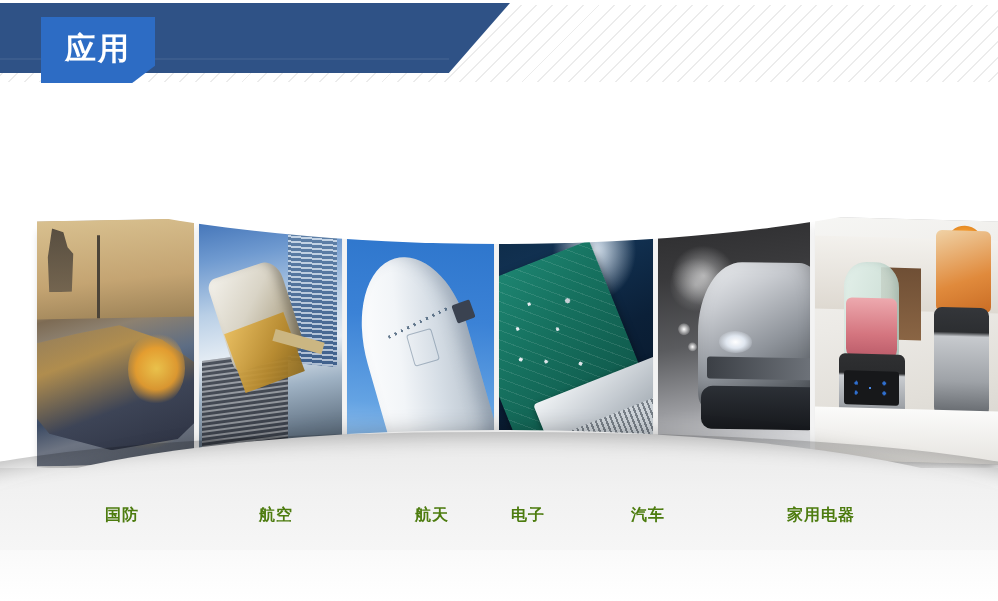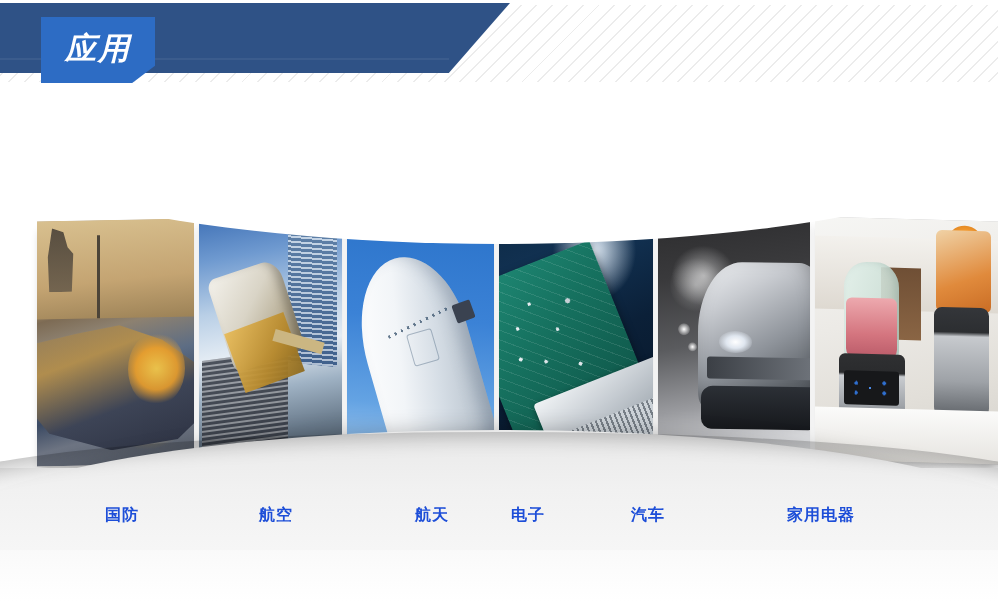--- a/index.html
+++ b/index.html
@@ -7,21 +7,21 @@
   body{
     width:998px;height:601px;
     background:#ffffff;
     font-family:"DejaVu Sans","Liberation Sans",sans-serif;
     overflow:hidden;
     position:relative;
   }
 
   
   .header{
-    position:absolute;left:0;top:0;width:824px;height:90px;font-style:italic;
+    position:absolute;left:0;top:0;width:824px;height:90px;
   }
   
   .hatch{
     position:absolute;left:0;top:3px;width:998px;height:82px;
     background:repeating-linear-gradient(
        -45deg,
        #ffffff 0px, #ffffff 8px,
        #ececec 8px, #ececec 9.4px,
        #ffffff 9.4px, #ffffff 11px);
   }
@@ -365,21 +365,21 @@
     border-radius:50% 50% 0 0 / 100% 100% 0 0;
     box-shadow:inset 0 16px 20px -12px rgba(0,0,0,0.26);
   }
 
   
   .labels{
     position:absolute;left:0;top:500px;width:998px;height:32px;
   }
   .label{
     position:absolute;top:0;
-    color:#1d4ed8;font-size:16px;font-weight:bold;line-height:30px;
+    color:#4d7c0f;font-size:16px;font-weight:bold;line-height:30px;
     white-space:nowrap;letter-spacing:1px;
     transform:translateX(-50%);
   }
 </style>
 </head>
 <body>
 
 <div class="header">
   <div class="hatch"></div>
   <div class="hatch-mask-top"></div>

